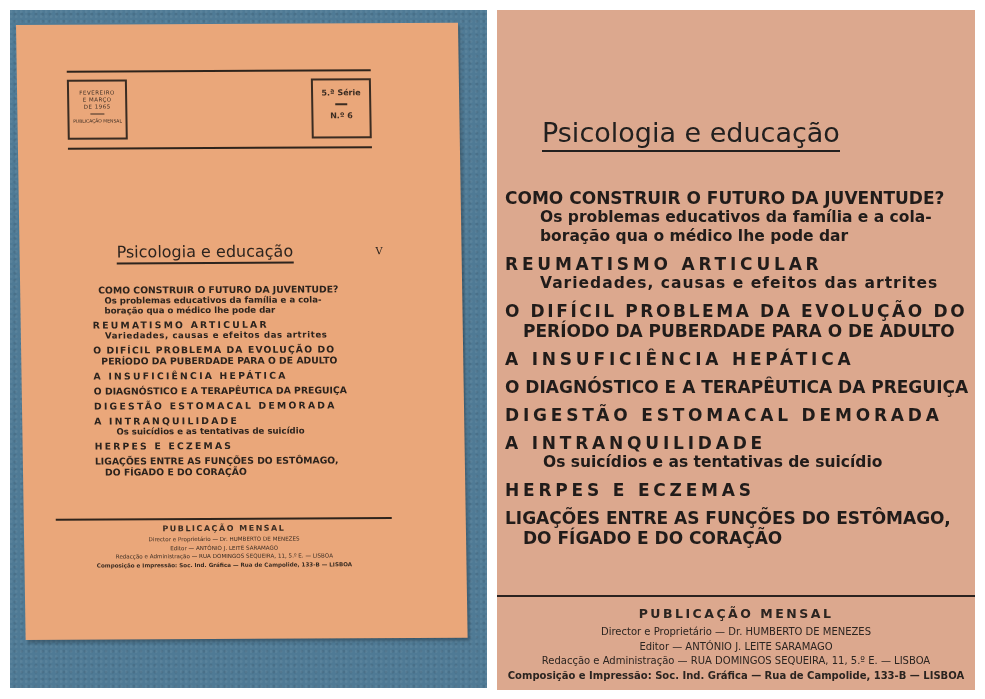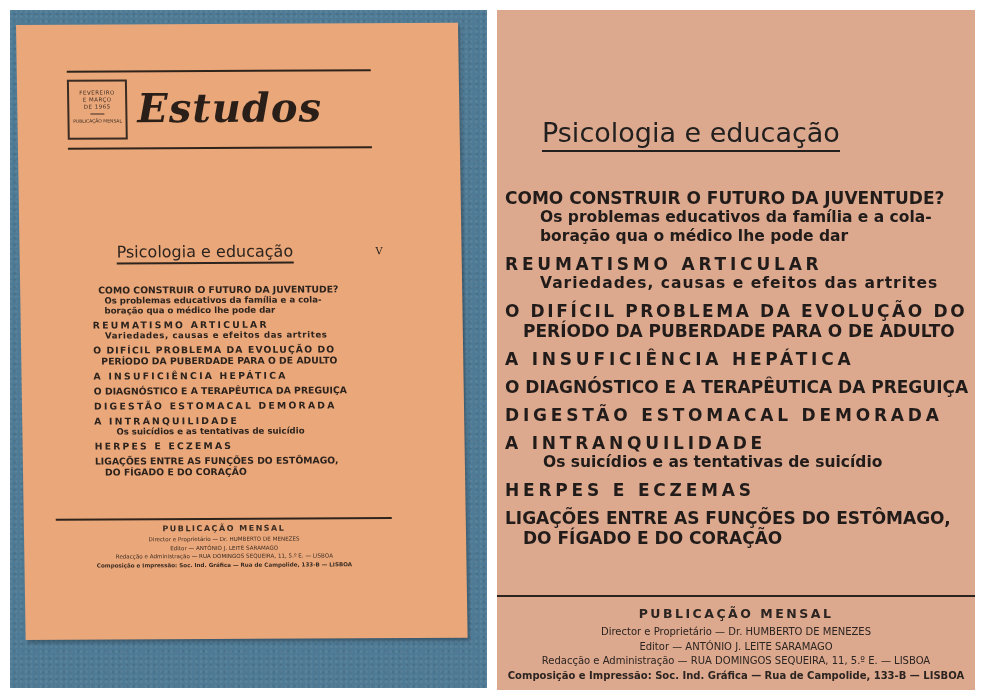--- a/index.html
+++ b/index.html
@@ -61,22 +61,26 @@
     <div class="rule" style="left:50px;top:46px;width:304px;"></div>
 
     <div class="mast-box mast-left">
       <div>FEVEREIRO</div>
       <div>E MARÇO</div>
       <div>DE 1965</div>
       <div class="sep"></div>
       <div style="font-size:4.5px;letter-spacing:0;">PUBLICAÇÃO MENSAL</div>
     </div>
 
-    <div class="logo">Estudos</div>
 
+    <div class="mast-box mast-right">
+      <div>5.ª Série</div>
+      <div class="sep"></div>
+      <div>N.º 6</div>
+    </div>
 
     <div class="rule" style="left:50px;top:123px;width:304px;"></div>
 
     <div class="section-title">Psicologia e educação</div>
     <div class="roman">V</div>
 
     <div class="toc">
       <div class="item">
         <div class="h" style="padding-left:6px;">COMO CONSTRUIR O FUTURO DA JUVENTUDE?</div>
         <div class="s">Os problemas educativos da família e a cola-</div>

